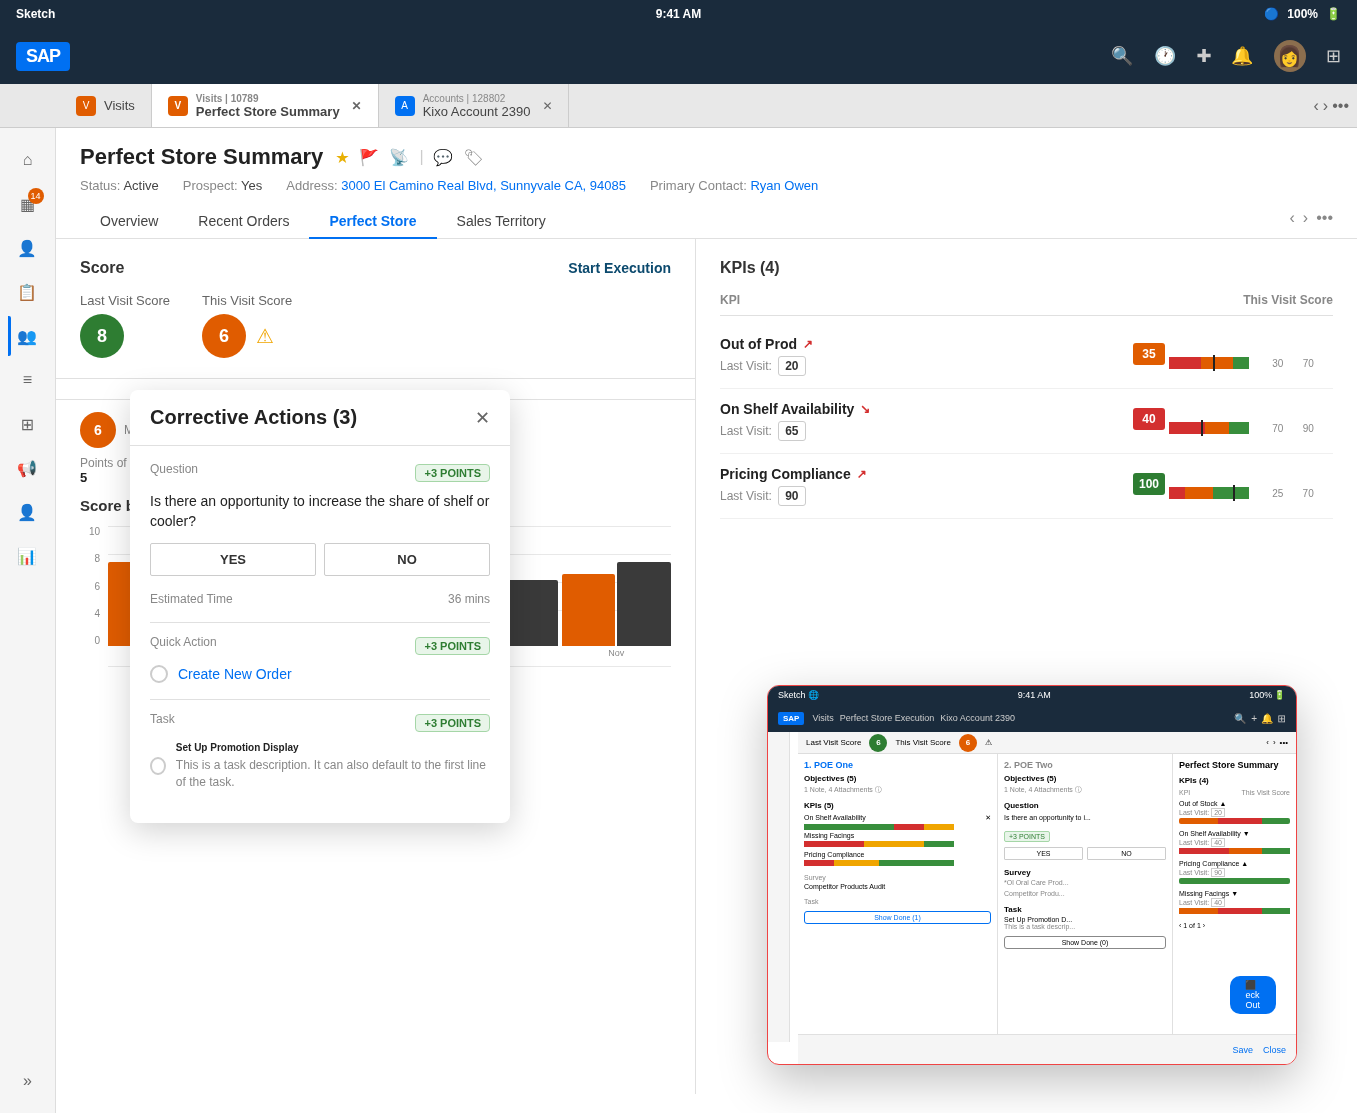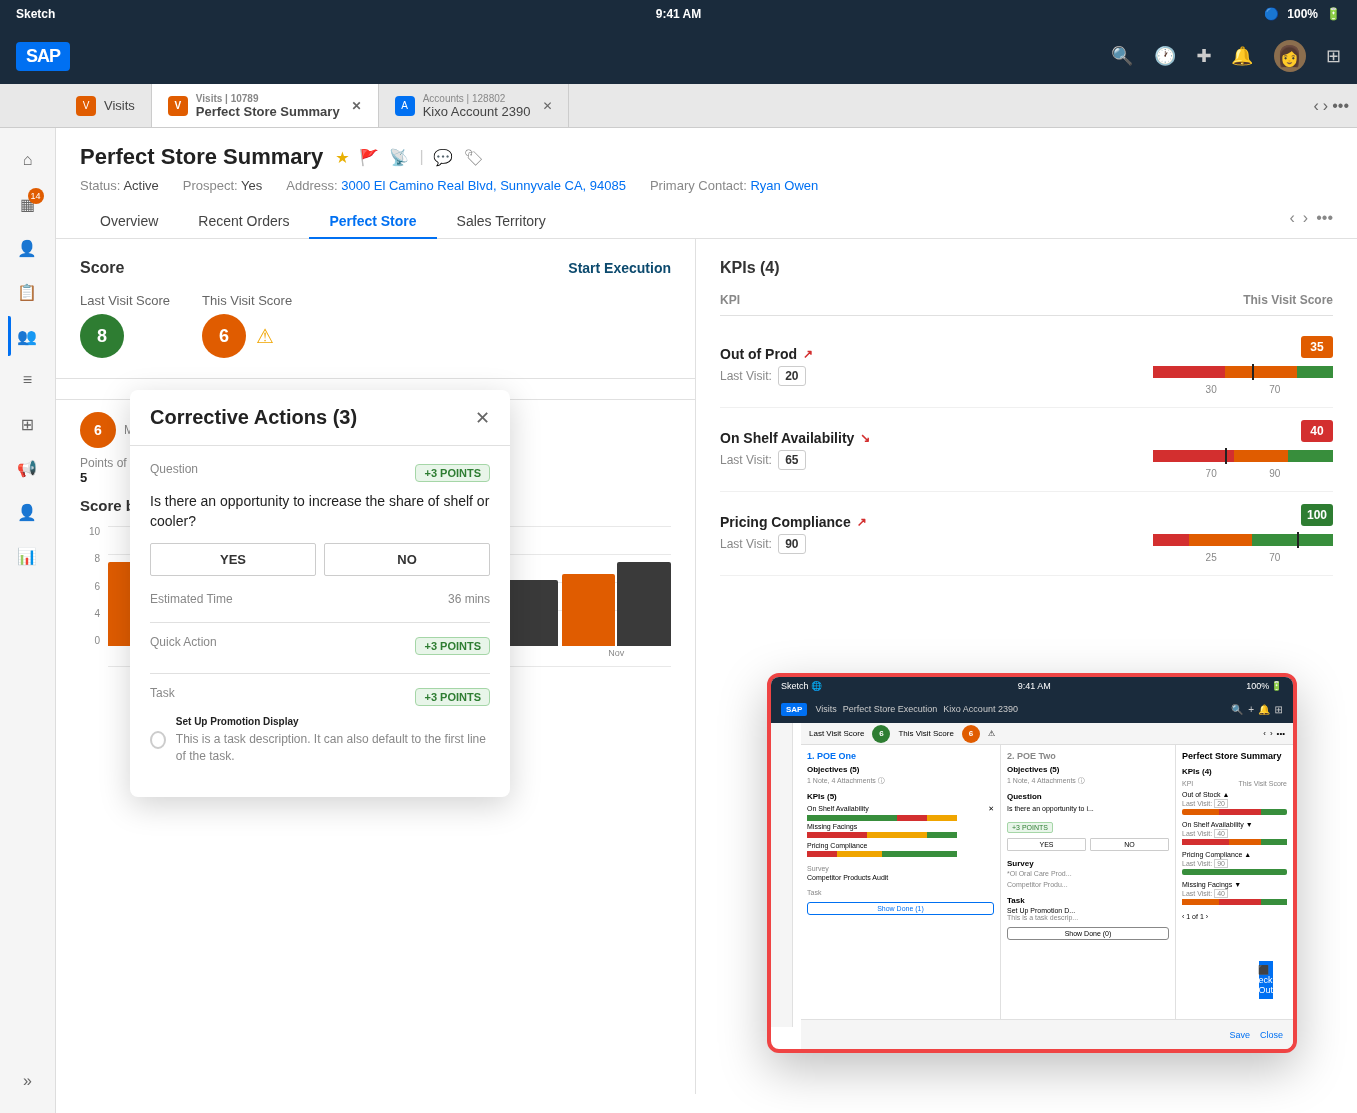--- a/index.html
+++ b/index.html
@@ -467,21 +467,21 @@
       justify-content: center;
       min-width: 28px;
       height: 20px;
       border: 1px solid #ccc;
       border-radius: 3px;
       font-size: 12px;
       font-weight: 600;
       color: #333;
       padding: 0 4px;
     }
-    .kpi-score-col { width: 200px; display: flex; flex-direction: column; align-items: flex-end; gap: 4px; }
+    .kpi-score-col { width: 200px; display: flex; align-items: flex-end; gap: 4px; }
     .kpi-current-badge {
       min-width: 32px;
       height: 22px;
       border-radius: 3px;
       display: flex;
       align-items: center;
       justify-content: center;
       font-size: 12px;
       font-weight: 700;
       color: white;
@@ -504,30 +504,30 @@
       justify-content: space-between;
       font-size: 10px;
       color: #888;
       margin-top: 2px;
       width: 180px;
     }
 
     
     .screenshot-overlay {
       position: absolute;
-      bottom: 60px;
+      bottom: 48px;
       right: 60px;
       width: 530px;
       height: 380px;
       background: white;
       border-radius: 12px;
       box-shadow: 0 16px 48px rgba(0,0,0,0.25);
       overflow: hidden;
       z-index: 200;
-      border: 4px solid #ef4444;
+      border: 1px solid #ef4444;
     }
     .overlay-status-bar {
       background: #1a2b3c;
       color: white;
       font-size: 9px;
       padding: 3px 10px;
       display: flex;
       justify-content: space-between;
       height: 18px;
       align-items: center;
@@ -591,22 +591,22 @@
       background: #e8f5e9;
       color: #2e7d32;
       border: 1px solid #a5d6a7;
       font-size: 7px;
       padding: 1px 4px;
       border-radius: 2px;
     }
     .checkout-btn {
       background: #0070f2;
       color: white;
-      padding: 4px 0;
-      border-radius: 0;
+      padding: 4px 16px;
+      border-radius: 10px;
       font-size: 9px;
       position: absolute;
       bottom: 10px;
       right: 10px;
     }
   </style>
 </head>
 <body>
 
 <div class="status-bar">
@@ -936,20 +936,24 @@
       </div>
     </div>
 
     <hr class="modal-divider">
 
     <div class="modal-section">
       <div class="section-row">
         <span class="modal-section-label">Quick Action</span>
         <span class="points-badge">+3 POINTS</span>
       </div>
+      <div class="radio-row">
+        <div class="radio-btn"></div>
+        <span class="link-text">Create New Order</span>
+      </div>
     </div>
 
     <hr class="modal-divider">
 
     <div class="modal-section task-section">
       <div class="section-row">
         <span class="modal-section-label">Task</span>
         <span class="points-badge">+3 POINTS</span>
       </div>
       <div class="radio-row">

